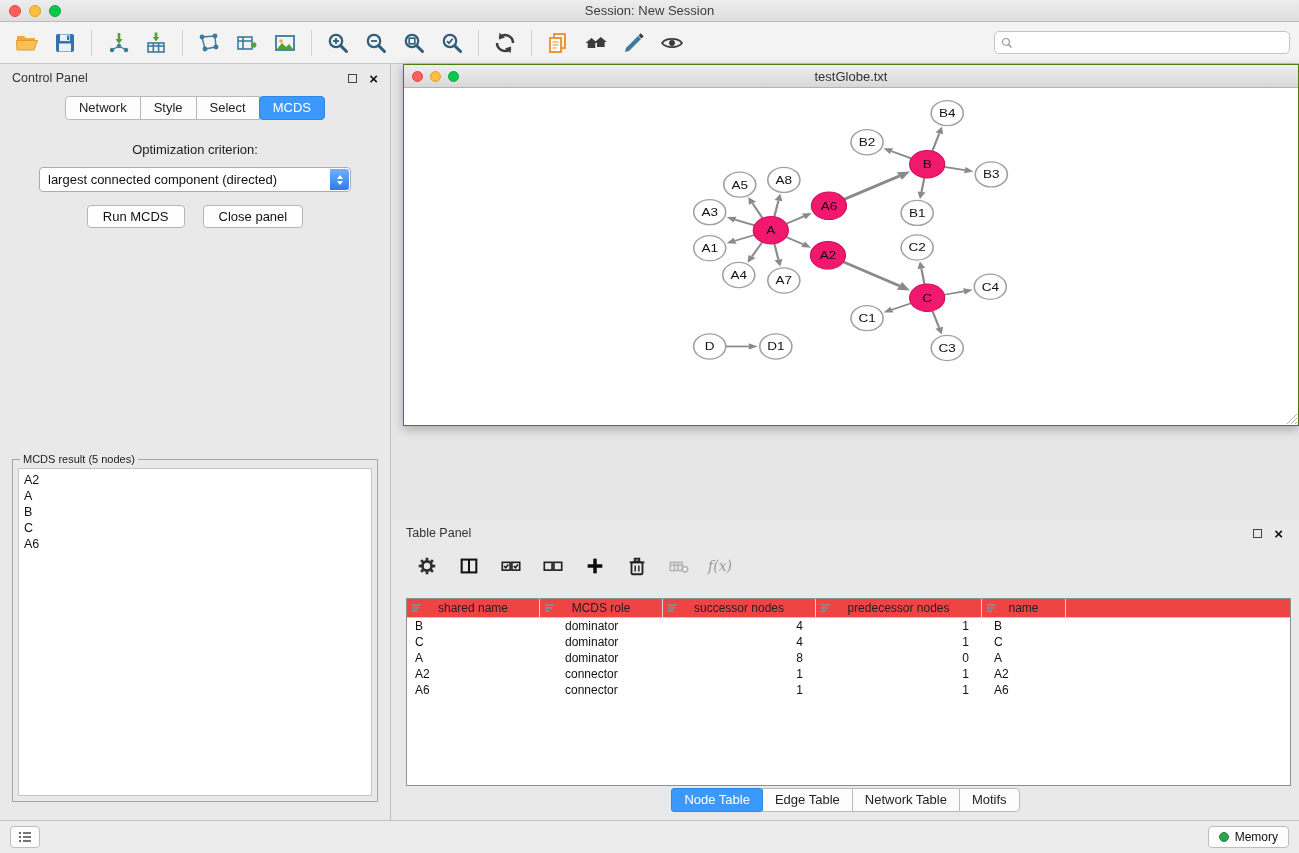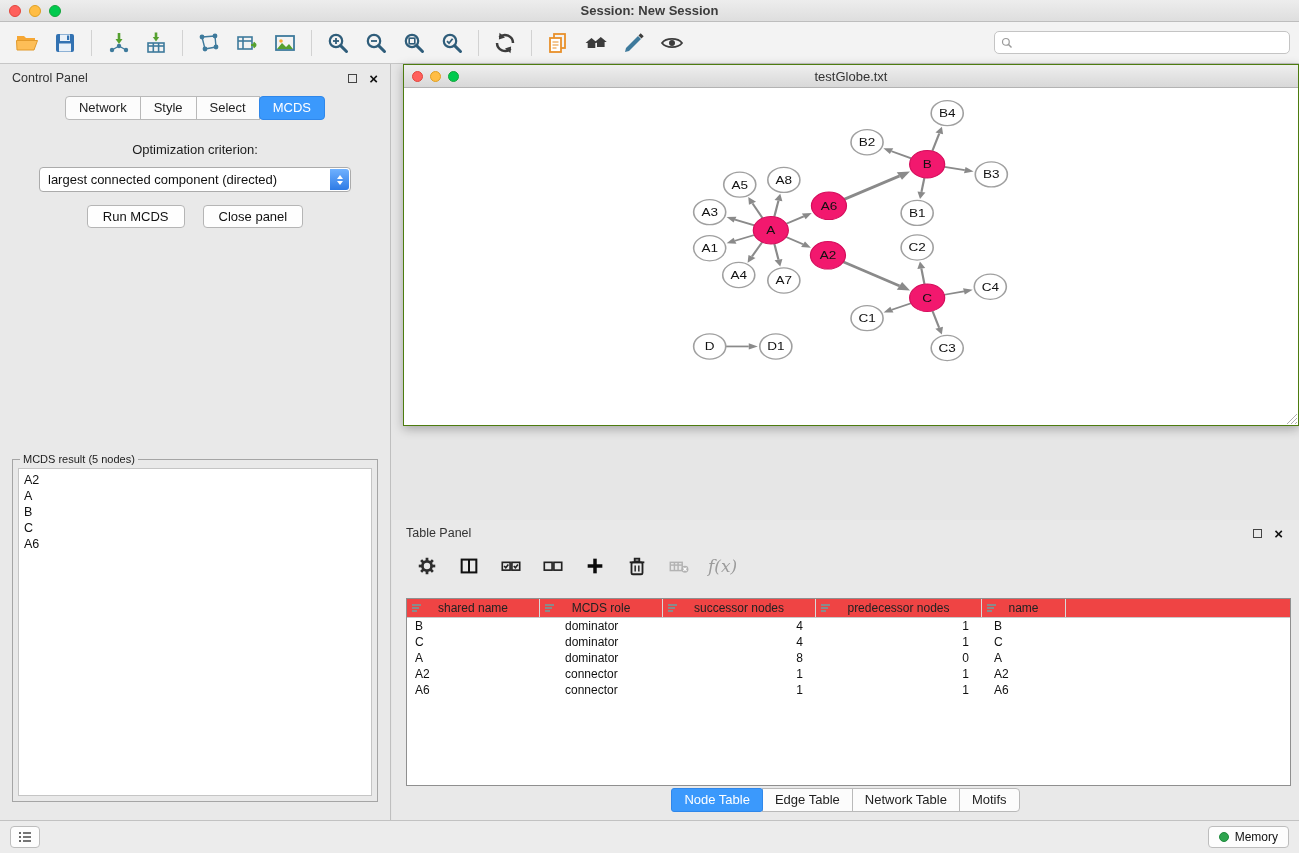--- a/index.html
+++ b/index.html
@@ -3,21 +3,21 @@
 <meta charset="utf-8">
 <style>
   * { margin:0; padding:0; box-sizing:border-box; }
   html,body { width:1299px; height:853px; overflow:hidden; }
   body { font-family:"Liberation Sans","DejaVu Sans",sans-serif; font-size:13px; color:#222; background:#E6E6E6; }
   .app { position:relative; width:1299px; height:853px; background:#E6E6E6; }
 
   
   .titlebar { position:absolute; top:0; left:0; right:0; height:22px;
     background:linear-gradient(#EDEDED,#DEDEDE); border-bottom:1px solid #BDBDBD;
-    display:flex; align-items:center;font-weight:bold; }
+    display:flex; align-items:center; }
   .lights { display:flex; gap:8px; padding-left:9px; }
   .light { width:12px; height:12px; border-radius:50%; }
   .light.red { background:#FF605C; border:1px solid #E2463D; }
   .light.yellow { background:#FFBD44; border:1px solid #DFA023; }
   .light.green { background:#00CA4E; border:1px solid #14A53C; }
   .titlebar-title { position:absolute; left:0; right:0; text-align:center; color:#3C3C3C; font-size:13px; }
 
   
   .toolbar { position:absolute; top:22px; left:0; right:0; height:42px; background:#F3F3F3;
     border-bottom:1px solid #C6C6C6; display:flex; align-items:center; padding-left:8px; }
@@ -71,21 +71,21 @@
   .nw-canvas svg { width:100%; height:100%; display:block; }
   .nw-grip { position:absolute; right:1px; bottom:1px; width:13px; height:13px; }
 
   
   .table-panel { position:absolute; left:0; right:0; top:456px; bottom:0; background:#E9E9E9; }
   .tp-header { height:26px; display:flex; align-items:center; padding:0 16px 0 14px; font-size:12.5px; color:#333; }
   .tp-header .spacer { flex:1; }
   .tp-toolbar { height:40px; display:flex; align-items:center; gap:12px; padding-left:20px; }
   .tp-btn { width:30px; height:30px; display:flex; align-items:center; justify-content:center; }
   .tp-btn svg { width:22px; height:22px; }
-  .fx-label { font-family:"DejaVu Serif","Liberation Serif",serif; font-style:italic; font-size:17px; color:#9B9B9B; margin-left:2px; }
+  .fx-label { font-family:"DejaVu Serif","Liberation Serif",serif; font-style:italic; font-size:14px; color:#9B9B9B; margin-left:2px; }
   .table-wrap { position:absolute; left:14px; right:8px; top:78px; height:188px; border:1px solid #8F8F8F; background:#fff; overflow:hidden; }
   .thead { display:flex; background:#ef4444; border-bottom:1px solid #C9C9C9; height:19px; font-size:12px; color:#222; }
   .th { position:relative; display:flex; align-items:center; justify-content:center; border-right:1px solid #D8D8D8; height:100%; }
   .th .sort-ic { position:absolute; left:5px; top:5px; width:10px; height:9px; }
   .th .sort-ic i { display:block; height:2px; background:#8A8A8A; margin-bottom:1px; }
   .th .sort-ic i:nth-child(1){ width:9px; } .th .sort-ic i:nth-child(2){ width:7px; } .th .sort-ic i:nth-child(3){ width:5px; }
   .th.filler { flex:1; border-right:none; }
   .tbody { }
   .tr { display:flex; height:16px; align-items:center; font-size:12px; color:#111; }
   .td { height:100%; display:flex; align-items:center; padding-left:8px; }

